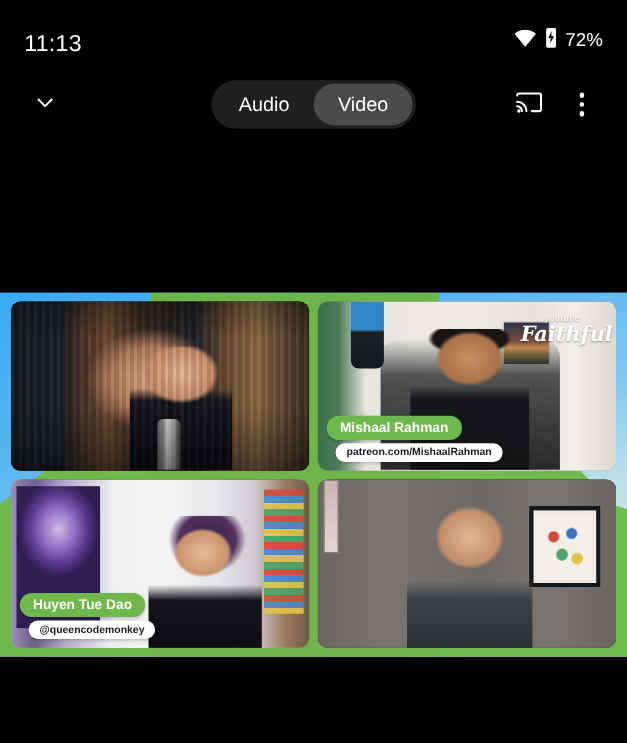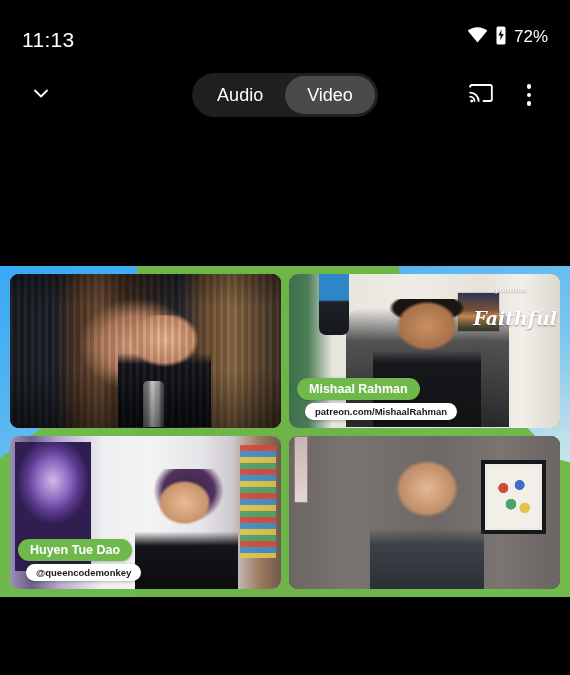--- a/index.html
+++ b/index.html
@@ -150,21 +150,21 @@
     border:1.5px solid #cfcac2;
   }
   .af-logo{
     position:absolute; right:4%; top:8%; width:28%; text-align:center;
     color:#fff; line-height:1;
     text-shadow:0 1px 2px rgba(0,0,0,.4);
   }
   .af-logo .af-top{ font-size:8px; letter-spacing:.6px; display:block; }
   .af-logo .af-main{
     font-family:"DejaVu Serif", serif; font-style:italic; font-weight:bold;
-    font-size:19px; display:block; margin-top:15px;
+    font-size:19px; display:block; margin-top:1px;
   }
 
   
   .bg-huyen{
     background:
       linear-gradient(to right,#9a8fb4 0%, #6b5f8c 8%, #b7a9cc 18%, #efeff1 34%,
         #f4f4f5 52%, #e6e6ea 70%, #cfc9cf 82%, #9d7b5e 92%, #6f5a4c 100%),
       #e9e9ec;
   }
   .huyen-poster{

